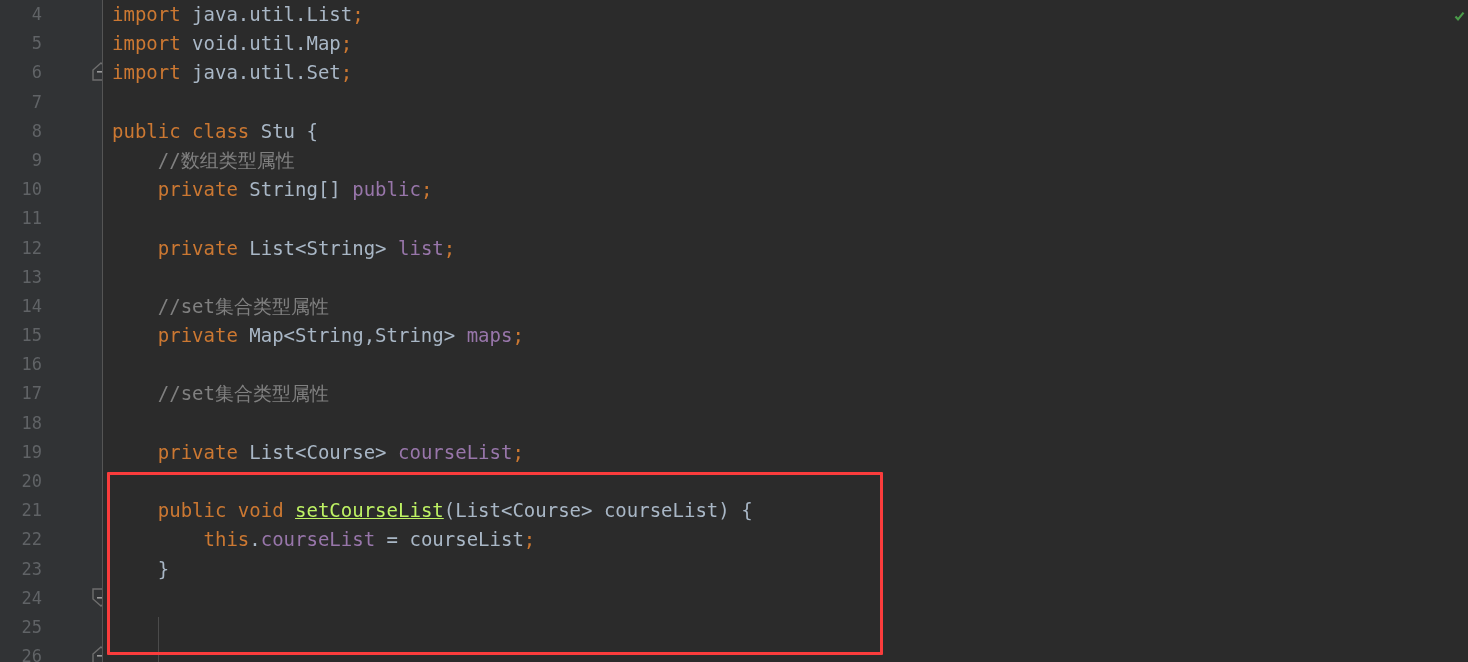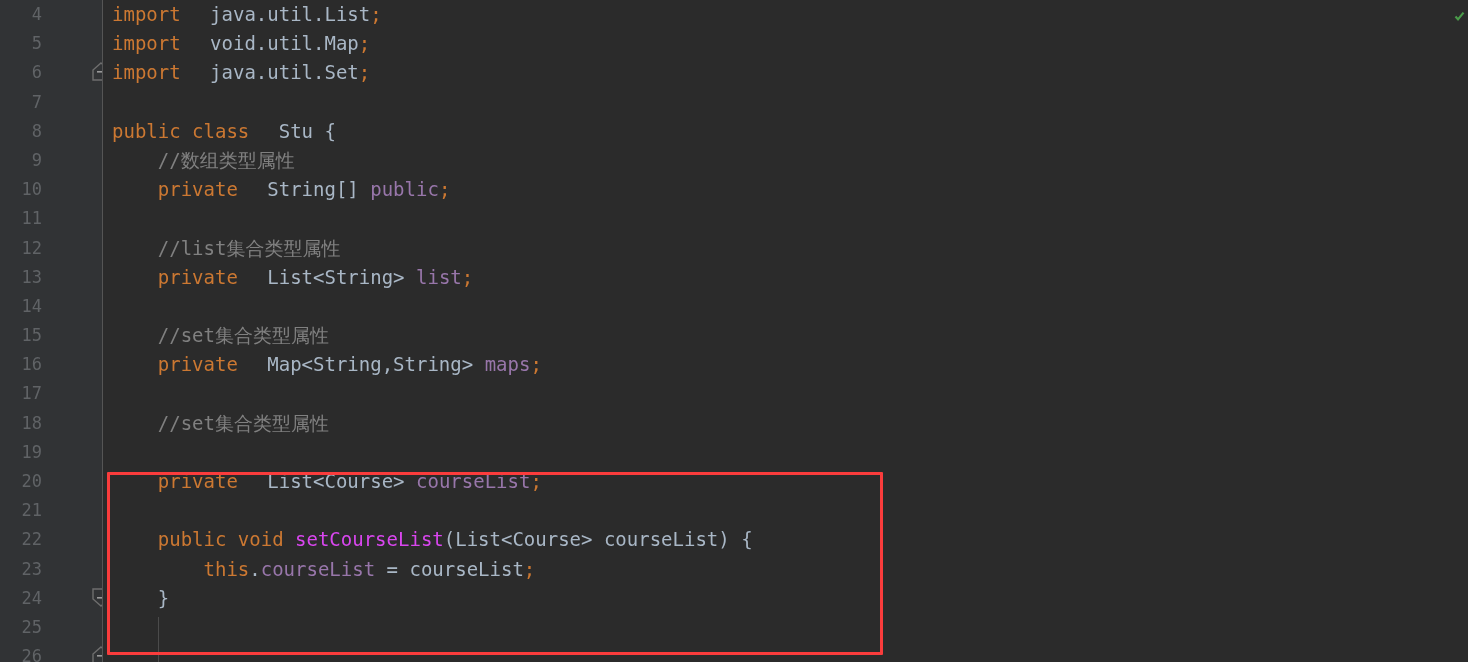--- a/index.html
+++ b/index.html
@@ -85,25 +85,25 @@
     white-space: pre;
     font-size: 19px;
     letter-spacing: 0px;
     padding-left: 9px;
     font-family: "DejaVu Sans Mono", "Liberation Mono", monospace;
     position: relative;
   }
 
   
   .kw   { color: #cc7832; text-align: center; }
-  .typ  { color: #a9b7c6; margin-left: 18px; }
+  .typ  { color: #a9b7c6; }
   .fld  { color: #9876aa; }
   .cmt  { color: #808080; }
   .pln  { color: #a9b7c6; }
-  .mth  { color: #d946ef; }
+  .mth  { color: #bef264; text-decoration: underline; }
   .pun  { color: #cc7832; }
 
   
   .indent-guide {
     position: absolute;
     width: 1px;
     background: #4b4b4b;
   }
 
   
@@ -183,21 +183,20 @@
 
   <div class="code" id="code">
       <div class="line"><span class="kw">import </span><span class="typ">java.util.List</span><span class="pun">;</span></div>
       <div class="line"><span class="kw">import </span><span class="typ">void.util.Map</span><span class="pun">;</span></div>
       <div class="line"><span class="kw">import </span><span class="typ">java.util.Set</span><span class="pun">;</span></div>
       <div class="line"></div>
       <div class="line"><span class="kw">public </span><span class="kw">class </span><span class="typ">Stu </span><span class="pln">{</span></div>
       <div class="line"><span class="cmt">    //数组类型属性</span></div>
       <div class="line"><span class="pln">    </span><span class="kw">private </span><span class="typ">String[] </span><span class="fld">public</span><span class="pun">;</span></div>
       <div class="line"></div>
-      <div class="line"><span class="cmt">    //list集合类型属性</span></div>
       <div class="line"><span class="pln">    </span><span class="kw">private </span><span class="typ">List&lt;String&gt; </span><span class="fld">list</span><span class="pun">;</span></div>
       <div class="line"></div>
       <div class="line"><span class="cmt">    //set集合类型属性</span></div>
       <div class="line"><span class="pln">    </span><span class="kw">private </span><span class="typ">Map&lt;String,String&gt; </span><span class="fld">maps</span><span class="pun">;</span></div>
       <div class="line"></div>
       <div class="line"><span class="cmt">    //set集合类型属性</span></div>
       <div class="line"></div>
       <div class="line"><span class="pln">    </span><span class="kw">private </span><span class="typ">List&lt;Course&gt; </span><span class="fld">courseList</span><span class="pun">;</span></div>
       <div class="line"></div>
       <div class="line"><span class="pln">    </span><span class="kw">public </span><span class="kw">void </span><span class="mth">setCourseList</span><span class="pln">(List&lt;Course&gt; courseList) {</span></div>

